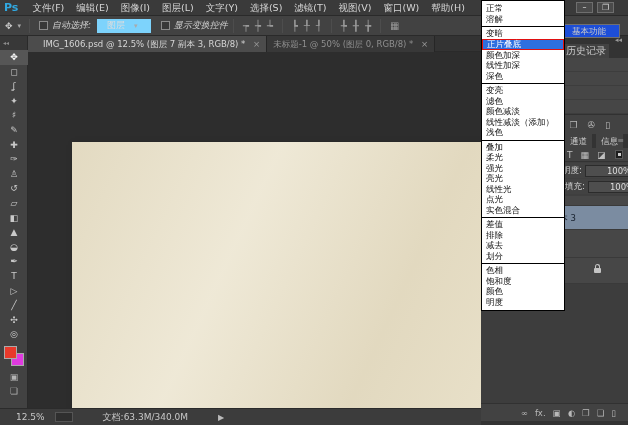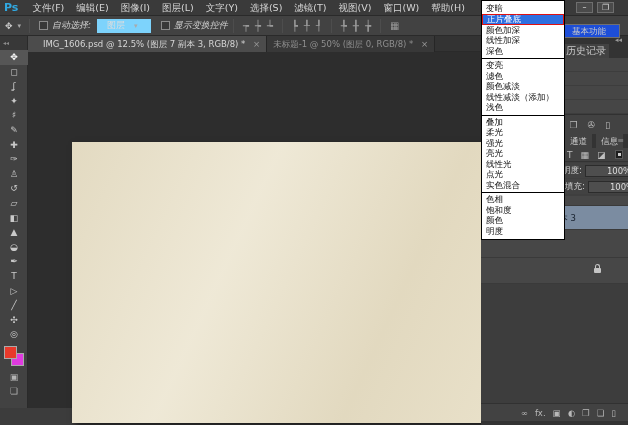--- a/index.html
+++ b/index.html
@@ -231,20 +231,26 @@
       <div id="bg-swatch" style="background: rgb(224, 58, 224);"></div>
     </div>
     <div class="tool-small">▣</div>
     <div class="tool-small">❏</div>
   </div>
 
   <div id="pasteboard" class="abs">
     <div id="canvas" class="abs"></div>
   </div>
 
+  <div id="statusbar" class="abs">
+    <span id="status-zoom">12.5%</span>
+    <span id="status-scrubber"></span>
+    <span id="status-doc">文档:63.3M/340.0M</span>
+    <span id="status-arrow">▶</span>
+  </div>
 
   <div id="dock" class="abs"></div>
   <div id="dock-header" class="abs">
     <span id="collapse-icons">◂◂</span>
   </div>
   <div id="history-tabbar" class="abs">
     <span id="history-tab">历史记录</span>
   </div>
   <div id="history-rows" class="abs">
     <div class="hist-row"></div>
@@ -296,20 +302,24 @@
     <span>▣</span>
     <span>◐</span>
     <span>❐</span>
     <span>❏</span>
     <span>▯</span>
   </div>
   <div id="dock-bottom" class="abs"></div>
 
   <div id="blend-dropdown" class="abs">
     <div class="dd-group">
+      <div class="dd-item">正常</div>
+      <div class="dd-item">溶解</div>
+    </div>
+    <div class="dd-group">
       <div class="dd-item">变暗</div>
       <div class="dd-item sel">正片叠底</div>
       <div class="dd-item">颜色加深</div>
       <div class="dd-item">线性加深</div>
       <div class="dd-item">深色</div>
     </div>
     <div class="dd-group">
       <div class="dd-item">变亮</div>
       <div class="dd-item">滤色</div>
       <div class="dd-item">颜色减淡</div>
@@ -319,20 +329,26 @@
     <div class="dd-group">
       <div class="dd-item">叠加</div>
       <div class="dd-item">柔光</div>
       <div class="dd-item">强光</div>
       <div class="dd-item">亮光</div>
       <div class="dd-item">线性光</div>
       <div class="dd-item">点光</div>
       <div class="dd-item">实色混合</div>
     </div>
     <div class="dd-group">
+      <div class="dd-item">差值</div>
+      <div class="dd-item">排除</div>
+      <div class="dd-item">减去</div>
+      <div class="dd-item">划分</div>
+    </div>
+    <div class="dd-group">
       <div class="dd-item">色相</div>
       <div class="dd-item">饱和度</div>
       <div class="dd-item">颜色</div>
       <div class="dd-item">明度</div>
     </div>
   </div>
 
 </div>
 
 </body></html>

